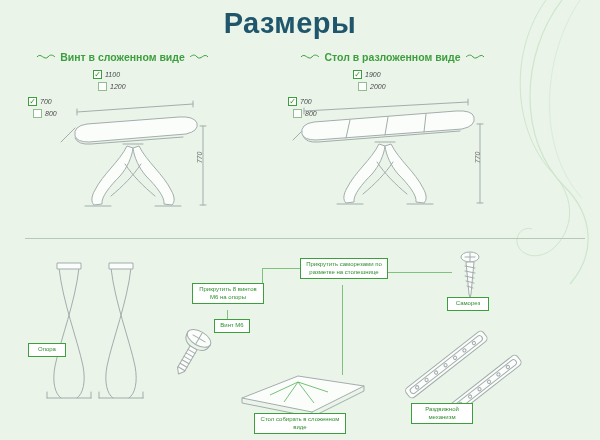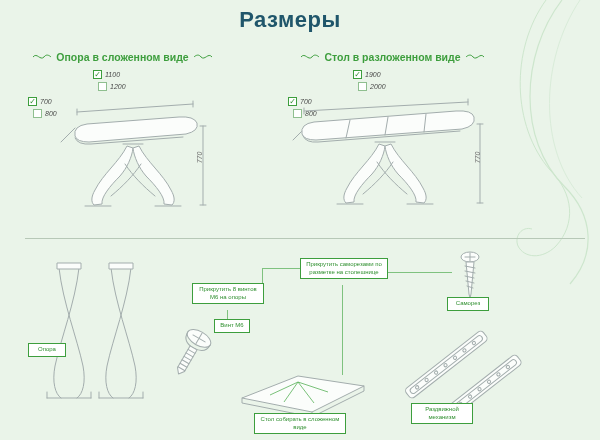--- a/index.html
+++ b/index.html
@@ -1,19 +1,19 @@
 <!DOCTYPE html>
 <html><head>
 <meta charset="utf-8">
 <style>
   * { margin:0; padding:0; box-sizing:border-box; }
   body { font-family:"Liberation Sans", sans-serif; background:#fff; }
   .page { position:relative; width:600px; height:440px; background:#eaf4e9; overflow:hidden; }
   .title { position:absolute; top:7px; left:0; width:565px; text-align:center;
-           font-size:22px; font-weight:bold; color:#20566b; letter-spacing:.5px;padding-left:15px; }
+           font-size:29px; font-weight:bold; color:#20566b; letter-spacing:.5px;padding-left:15px; }
   .sec-head { position:absolute; display:flex; align-items:center; justify-content:center; gap:5px;
               color:#3d9e3d; font-weight:bold; font-size:10.5px; white-space:nowrap; }
   .sec-head.big { font-size:11.5px; }
   .flip { transform:scaleX(-1); }
   .dim-group { position:absolute; }
   .dim-row { display:flex; align-items:center; gap:3px; height:12px; }
   .dim-row.indent { margin-left:5px; }
   .cbox { width:9px; height:9px; border:1px solid #3d9e3d; background:#fff; color:#2f8f2f;
           font-size:8px; line-height:8px; text-align:center; flex:0 0 auto; }
   .cbox.empty { border-color:#8fbf8f; }
@@ -39,21 +39,21 @@
   <svg class="draw" style="left:500px; top:0;" width="100" height="300" viewBox="0 0 100 300">
     <path d="M62 0 C20 55 18 140 64 186 C94 216 96 254 70 284" stroke="#cde6cd" stroke-width="1.2" fill="none"></path>
     <path d="M80 0 C40 60 38 150 82 198" stroke="#d9ecd9" stroke-width="1" fill="none"></path>
     <path d="M46 0 C10 50 12 126 50 170 C74 194 76 224 56 246 C42 260 24 258 18 246 C14 236 22 226 32 229" stroke="#cde6cd" stroke-width="1" fill="none"></path>
   </svg>
 
   <div class="sec-head" style="left:30px; top:51px; width:185px;">
     <svg width="18" height="8" viewBox="0 0 18 8">
       <path d="M0 4 C4 -1 7 8 11 4 C13 1 16 2 18 4" fill="none" stroke="#3d9e3d" stroke-width="1"></path>
       </svg>
-    <span>Опора в сложенном виде</span>
+    <span>Винт в сложенном виде</span>
     <svg class="flip" width="18" height="8" viewBox="0 0 18 8">
       <path d="M0 4 C4 -1 7 8 11 4 C13 1 16 2 18 4" fill="none" stroke="#3d9e3d" stroke-width="1"></path>
       </svg>
   </div>
 
   <div class="dim-group" style="left:93px; top:68px;">
     <div class="dim-row">
       <span class="cbox">✓</span>
       <span class="dim-val">1100</span>
     </div>

